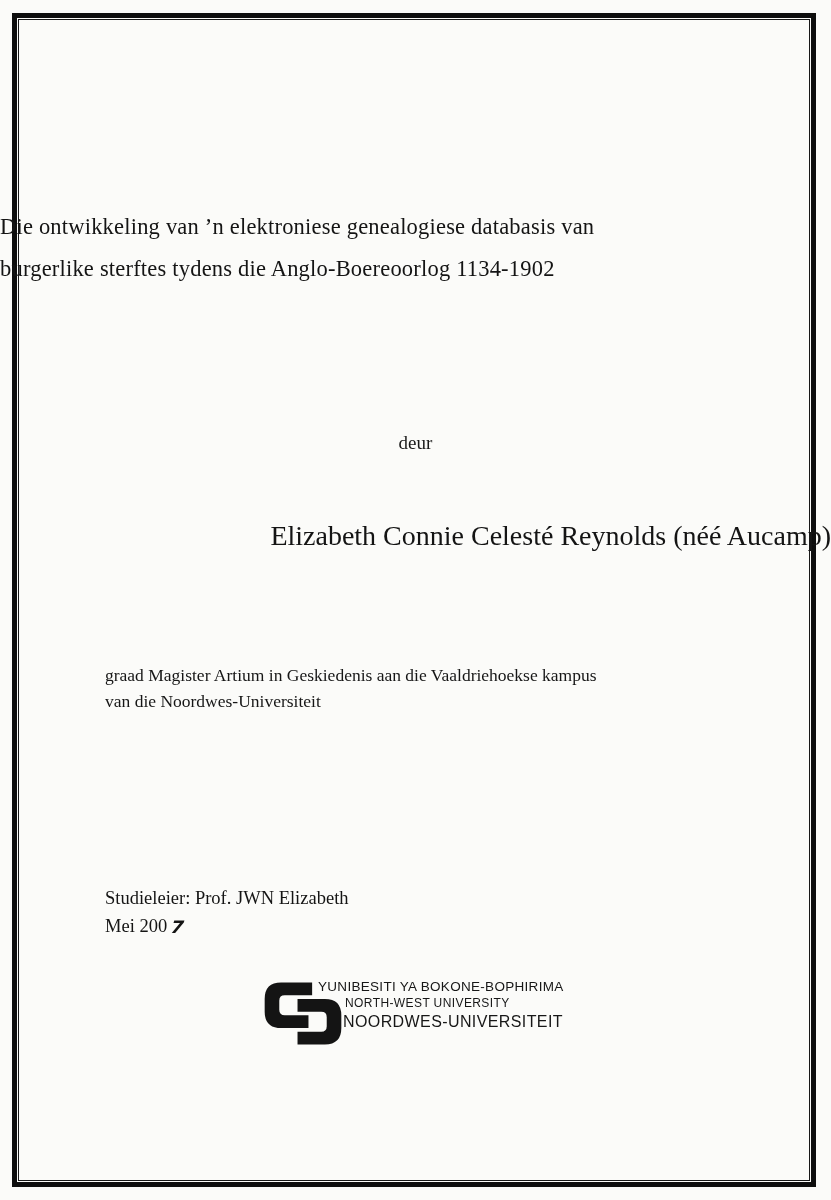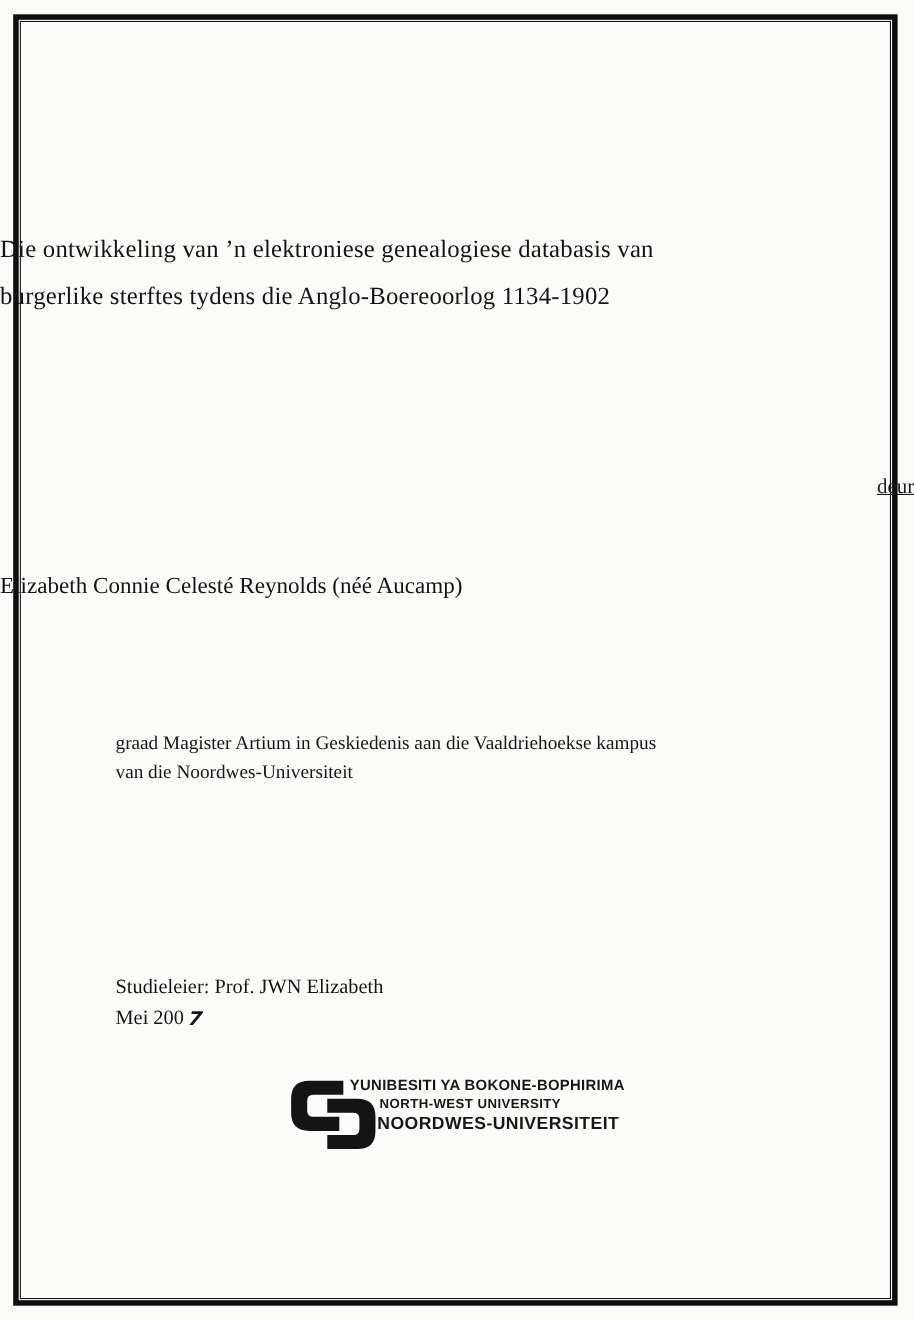--- a/index.html
+++ b/index.html
@@ -31,30 +31,29 @@
     top: 206px; left: 0; right: 0;
     text-align: left;
     font-size: 22.5px;
     line-height: 42px;
     letter-spacing: 0.2px;
     color: #141414;
   }
   .byline {
     position: absolute;
     top: 432px; left: 0; right: 0;
-    text-align: right;
+    text-align: center;
     font-size: 19px;
     color: #1a1a1a;
-    text-decoration: underline;
   }
   .author-line {
     position: absolute;
     top: 520px; left: 0; right: 0;
-    text-align: left;
-    font-size: 21px;
+    text-align: right;
+    font-size: 28px;
     color: #141414;
   }
   .submission-block {
     position: absolute;
     top: 662px; left: 105px;
     width: 632px;
     font-size: 17.5px;
     line-height: 26px;
     color: #161616;
   }
@@ -85,21 +84,21 @@
   .logo-mark {
     position: absolute;
     top: 2px; left: 0;
     width: 92px; height: 73px;
   }
   .logo-text-line {
     position: absolute;
     font-family: "Liberation Sans", sans-serif;
     white-space: nowrap;
     color: #171717;
-    font-weight: 700;
+    font-weight: 400;
   }
   .logo-line1 { top: 4px;  left: 61px; font-size: 13.5px; letter-spacing: 0.3px; }
   .logo-line2 { top: 21px; left: 88px; font-size: 12px;   letter-spacing: 0.4px; }
   .logo-line3 { top: 38px; left: 86px; font-size: 16px;   letter-spacing: 0.4px; }
 </style>
 </head>
 <body>
 
 <div class="frame-outer">
   <div class="frame-inner"></div>

